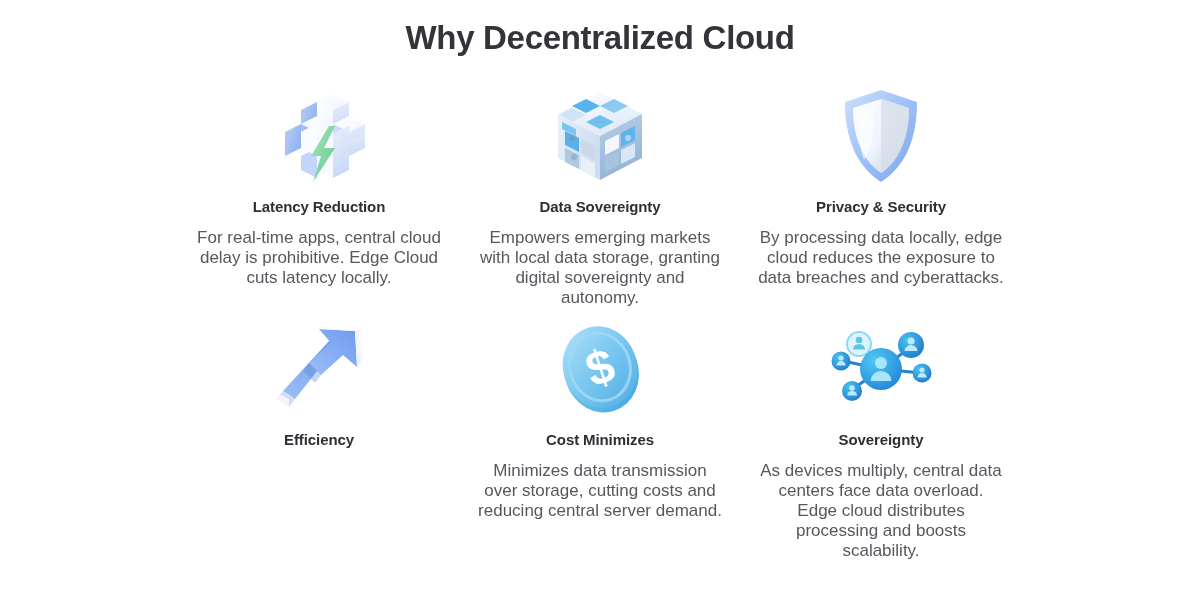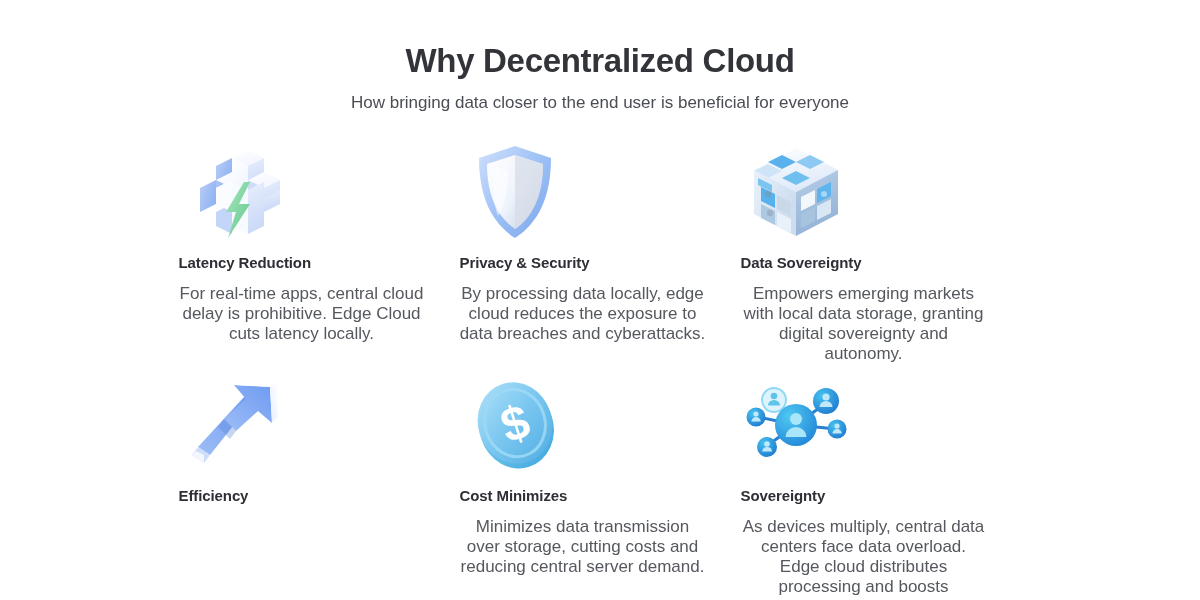--- a/index.html
+++ b/index.html
@@ -15,21 +15,21 @@
     background: #ffffff;
     font-family: "Liberation Sans", "DejaVu Sans", sans-serif;
     -webkit-font-smoothing: antialiased;
     color: #333333;
   }
 
   .page {
     width: 1200px;
     height: 600px;
     position: relative;
-    padding-top: 41px;
+    padding-top: 18px;
   }
 
   
   .header {
     text-align: center;
   }
 
   .page-title {
     font-size: 33px;
     font-weight: 700;
@@ -53,21 +53,21 @@
     grid-template-columns: repeat(3, 281px);
     justify-content: center;
     column-gap: 0px;
     row-gap: 0px;
   }
 
   .feature-card {
     width: 281px;
     display: flex;
     flex-direction: column;
-    align-items: flex-start;
+    align-items: center;
     text-align: center;
   }
 
   .feature-icon {
     width: 110px;
     height: 104px;
     display: flex;
     align-items: center;
     justify-content: center;
     margin-bottom: 10px;
@@ -93,21 +93,20 @@
   .row-2 .feature-icon { height: 96px; margin-bottom: 16px; }
   .row-2 { margin-top: 11px; }
 </style>
 </head>
 <body>
 
 <div class="page">
 
   <div class="header">
     <h1 class="page-title">Why Decentralized Cloud</h1>
-    <p class="page-subtitle">How bringing data closer to the end user is beneficial for everyone</p>
   </div>
 
   <div class="features-grid row-1">
 
     <div class="feature-card">
       <div class="feature-icon">
         <svg width="96" height="100" viewBox="0 0 96 100">
           <defs>
             <linearGradient id="lcTop" x1="0" y1="0" x2="0.6" y2="1">
               <stop offset="0" stop-color="#ffffff"></stop>
@@ -145,45 +144,20 @@
 
           <polygon points="58,40 40,70 50,70 42,96 64,62 53,62 64,40" fill="url(#lcBolt)"></polygon>
         </svg>
       </div>
       <div class="feature-title">Latency Reduction</div>
       <div class="feature-desc">For real-time apps, central cloud delay is prohibitive. Edge Cloud cuts latency locally.</div>
     </div>
 
     <div class="feature-card">
       <div class="feature-icon">
-        <svg width="86" height="100" viewBox="0 0 86 100">
-          <defs>
-            <linearGradient id="shOuter" x1="0" y1="0" x2="1" y2="1">
-              <stop offset="0" stop-color="#cfe0fb"></stop>
-                <stop offset="0.5" stop-color="#9dc0f6"></stop>
-                <stop offset="1" stop-color="#7ba5ea"></stop>
-            </linearGradient>
-            <linearGradient id="shInner" x1="0" y1="0" x2="1" y2="0.8">
-              <stop offset="0" stop-color="#ffffff"></stop>
-                <stop offset="0.55" stop-color="#eef3fc"></stop>
-                <stop offset="1" stop-color="#c8d3e2"></stop>
-            </linearGradient>
-          </defs>
-          <path d="M43 4 L79 16 C79 52 68 80 43 96 C18 80 7 52 7 16 Z" fill="url(#shOuter)"></path>
-          <path d="M43 13 L71 22 C71 51 62 74 43 87 C24 74 15 51 15 22 Z" fill="url(#shInner)"></path>
-          <path d="M43 13 L43 87 C62 74 71 51 71 22 Z" fill="#d7dee8" opacity="0.75"></path>
-          <path d="M24 25 L36 29 C36 50 33 65 26 74 C21 62 20 42 24 25 Z" fill="#ffffff" opacity="0.55"></path>
-        </svg>
-      </div>
-      <div class="feature-title">Privacy &amp; Security</div>
-      <div class="feature-desc">By processing data locally, edge cloud reduces the exposure to data breaches and cyberattacks.</div>
-    </div>
-
-    <div class="feature-card">
-      <div class="feature-icon">
         <svg width="100" height="100" viewBox="0 0 100 100">
           <defs>
             <linearGradient id="pcTop" x1="0" y1="0" x2="0.4" y2="1">
               <stop offset="0" stop-color="#ffffff"></stop>
                 <stop offset="1" stop-color="#dfeaf9"></stop>
             </linearGradient>
             <linearGradient id="pcLeft" x1="0" y1="0" x2="1" y2="0.5">
               <stop offset="0" stop-color="#e9f1fb"></stop>
                 <stop offset="1" stop-color="#cddcee"></stop>
             </linearGradient>
@@ -212,20 +186,45 @@
           <polygon points="55,72 69,65 69,79 55,86" fill="#a7c3de"></polygon>
           <polygon points="71,64 85,57 85,71 71,78" fill="#d9e6f4"></polygon>
 
           <circle cx="22" cy="52" r="3.2" fill="#7d93a8" opacity="0.55"></circle>
           <circle cx="24" cy="71" r="3.2" fill="#7d93a8" opacity="0.4"></circle>
           <circle cx="78" cy="52" r="3" fill="#ffffff" opacity="0.45"></circle>
         </svg>
       </div>
       <div class="feature-title">Data Sovereignty</div>
       <div class="feature-desc">Empowers emerging markets with local data storage, granting digital sovereignty and autonomy.</div>
+    </div>
+
+    <div class="feature-card">
+      <div class="feature-icon">
+        <svg width="86" height="100" viewBox="0 0 86 100">
+          <defs>
+            <linearGradient id="shOuter" x1="0" y1="0" x2="1" y2="1">
+              <stop offset="0" stop-color="#cfe0fb"></stop>
+                <stop offset="0.5" stop-color="#9dc0f6"></stop>
+                <stop offset="1" stop-color="#7ba5ea"></stop>
+            </linearGradient>
+            <linearGradient id="shInner" x1="0" y1="0" x2="1" y2="0.8">
+              <stop offset="0" stop-color="#ffffff"></stop>
+                <stop offset="0.55" stop-color="#eef3fc"></stop>
+                <stop offset="1" stop-color="#c8d3e2"></stop>
+            </linearGradient>
+          </defs>
+          <path d="M43 4 L79 16 C79 52 68 80 43 96 C18 80 7 52 7 16 Z" fill="url(#shOuter)"></path>
+          <path d="M43 13 L71 22 C71 51 62 74 43 87 C24 74 15 51 15 22 Z" fill="url(#shInner)"></path>
+          <path d="M43 13 L43 87 C62 74 71 51 71 22 Z" fill="#d7dee8" opacity="0.75"></path>
+          <path d="M24 25 L36 29 C36 50 33 65 26 74 C21 62 20 42 24 25 Z" fill="#ffffff" opacity="0.55"></path>
+        </svg>
+      </div>
+      <div class="feature-title">Privacy &amp; Security</div>
+      <div class="feature-desc">By processing data locally, edge cloud reduces the exposure to data breaches and cyberattacks.</div>
     </div>
   </div>
 
   <div class="features-grid row-2">
 
     <div class="feature-card">
       <div class="feature-icon">
         <svg width="92" height="92" viewBox="0 0 92 92">
           <defs>
             <linearGradient id="arA" x1="0" y1="1" x2="1" y2="0">

